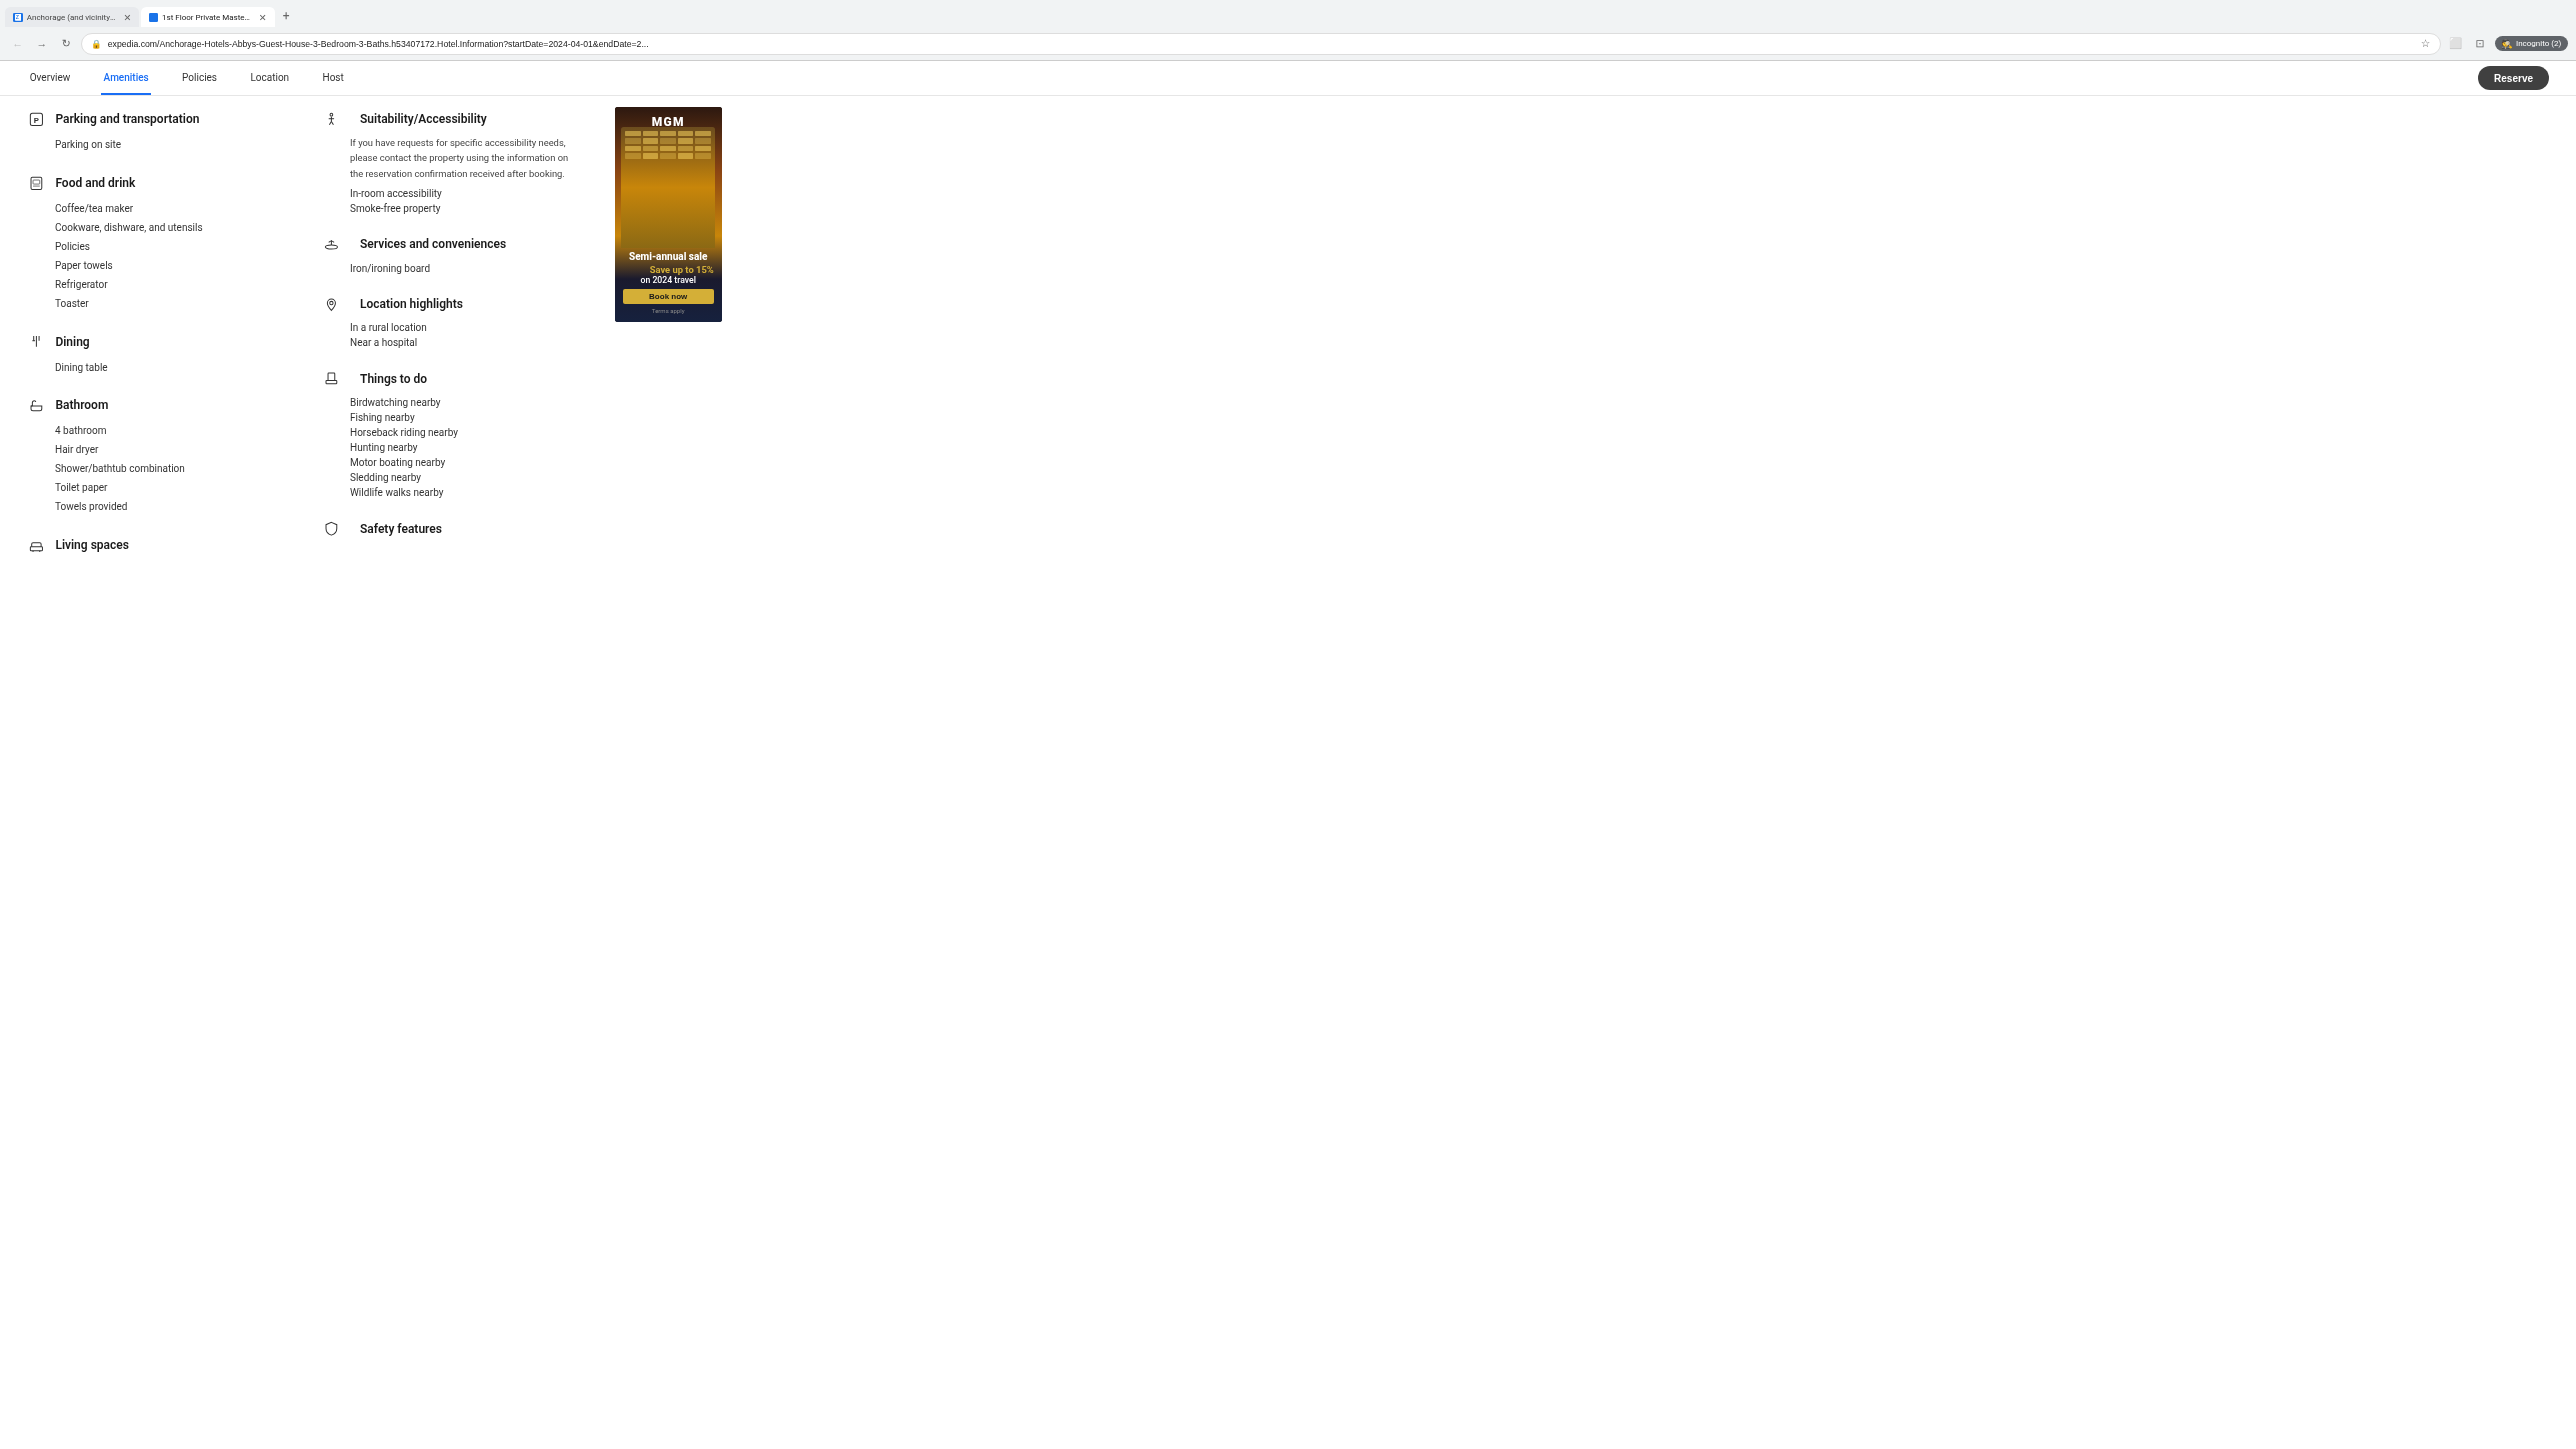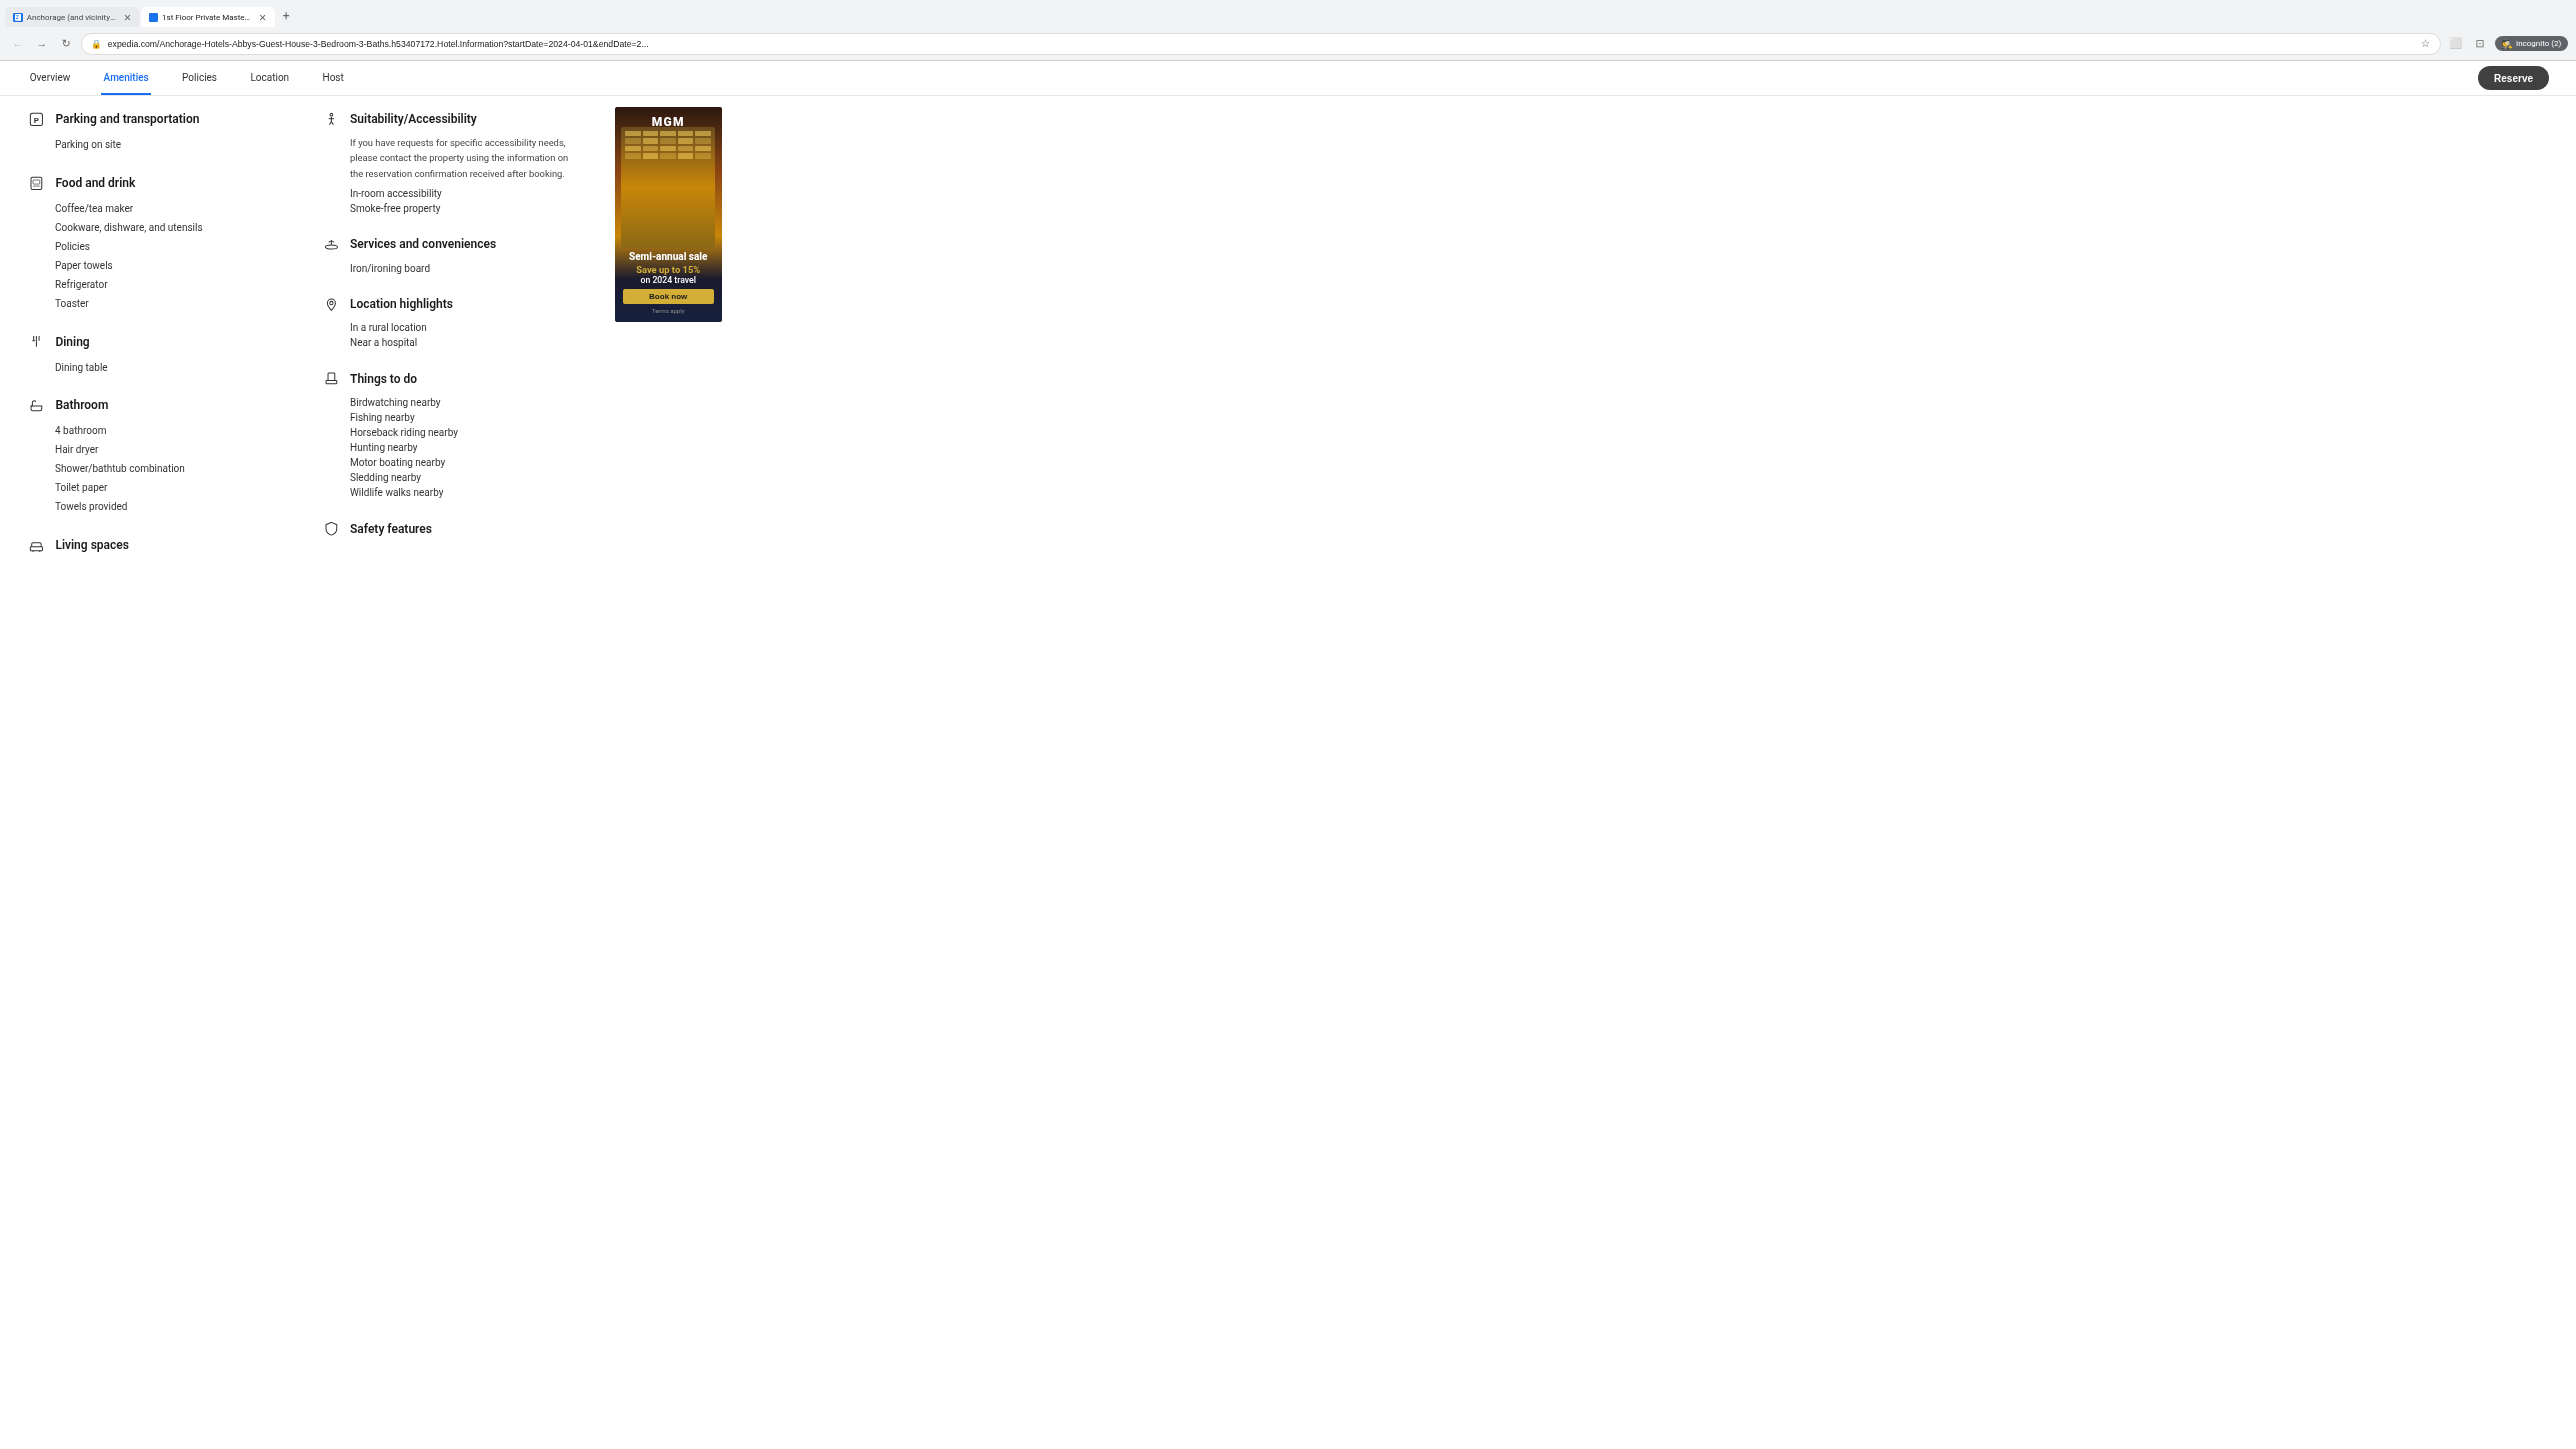--- a/index.html
+++ b/index.html
@@ -44,21 +44,21 @@
     .section-items { padding-left: 28px; }
     .section-item { font-size: 10px; color: #333; padding: 2px 0; line-height: 1.5; }
 
     
     .two-col { display: flex; gap: 40px; }
     .left-col { flex: 1; }
     .right-col { flex: 1; }
 
     
     .right-section { margin-bottom: 19px; }
-    .right-section-header { display: flex; align-items: center; gap: 9px; margin-bottom: 6.7px; }
+    .right-section-header { display: flex; align-items: center; gap: 19px; margin-bottom: 6.7px; }
     .right-section-icon { width: 19px; height: 19px; display: flex; align-items: center; justify-content: center; color: #333; font-size: 13.4px; flex-shrink: 0; }
     .right-section-title { font-size: 12px; font-weight: 600; color: #1a1a1a; }
     .right-section-desc { font-size: 9.4px; color: #444; line-height: 1.6; margin-bottom: 5.4px; padding-left: 28px; }
     .right-section-items { padding-left: 28px; }
     .right-section-item { font-size: 10px; color: #333; padding: 2px 0; }
 
     
     .ad-container { background: #111; border-radius: 2.7px; overflow: hidden; padding: 0; width: 107px; }
     .ad-img-placeholder { width: 107px; height: 215px; background: linear-gradient(to bottom, #2c1810 0%, #8b4513 30%, #c8860a 60%, #1a1a2e 80%, #16213e 100%); position: relative; display: flex; flex-direction: column; justify-content: flex-end; padding: 8px; }
   </style>
@@ -326,21 +326,21 @@
               <div style="background:rgba(255,220,100,0.5);height:5.4px;border-radius:0.7px;"></div>
             <div style="background:rgba(255,220,100,0.3);height:5.4px;border-radius:0.7px;"></div>
               <div style="background:rgba(255,220,100,0.5);height:5.4px;border-radius:0.7px;"></div>
               <div style="background:rgba(255,220,100,0.3);height:5.4px;border-radius:0.7px;"></div>
               <div style="background:rgba(255,220,100,0.5);height:5.4px;border-radius:0.7px;"></div>
               <div style="background:rgba(255,220,100,0.3);height:5.4px;border-radius:0.7px;"></div>
           </div>
         </div>
         <div style="margin-top:auto;">
           <div style="color:#fff;font-size:10px;font-weight:800;text-align:center;margin-bottom:1.3px;margin-top:29px;">Semi-annual sale</div>
-          <div style="color:#d4af37;font-size:9.4px;font-weight:700;text-align:center;">Save up to 15%</div>
+          <div style="color:#d4af37;font-size:9.4px;font-weight:700;text-align:right;">Save up to 15%</div>
           <div style="color:#fff;font-size:8.7px;font-weight:500;text-align:center;margin-bottom:4px;">on 2024 travel</div>
           <button style="background:#d4af37;color:#1a1a1a;border:none;border-radius:2px;padding:3.4px 8px;font-size:8px;font-weight:700;cursor:pointer;width:100%;display:block;">Book now</button>
           <div style="color:#888;font-size:6px;text-align:center;margin-top:2.7px;">Terms apply</div>
         </div>
       </div>
     </div>
   </div>
 </div>
 
 

